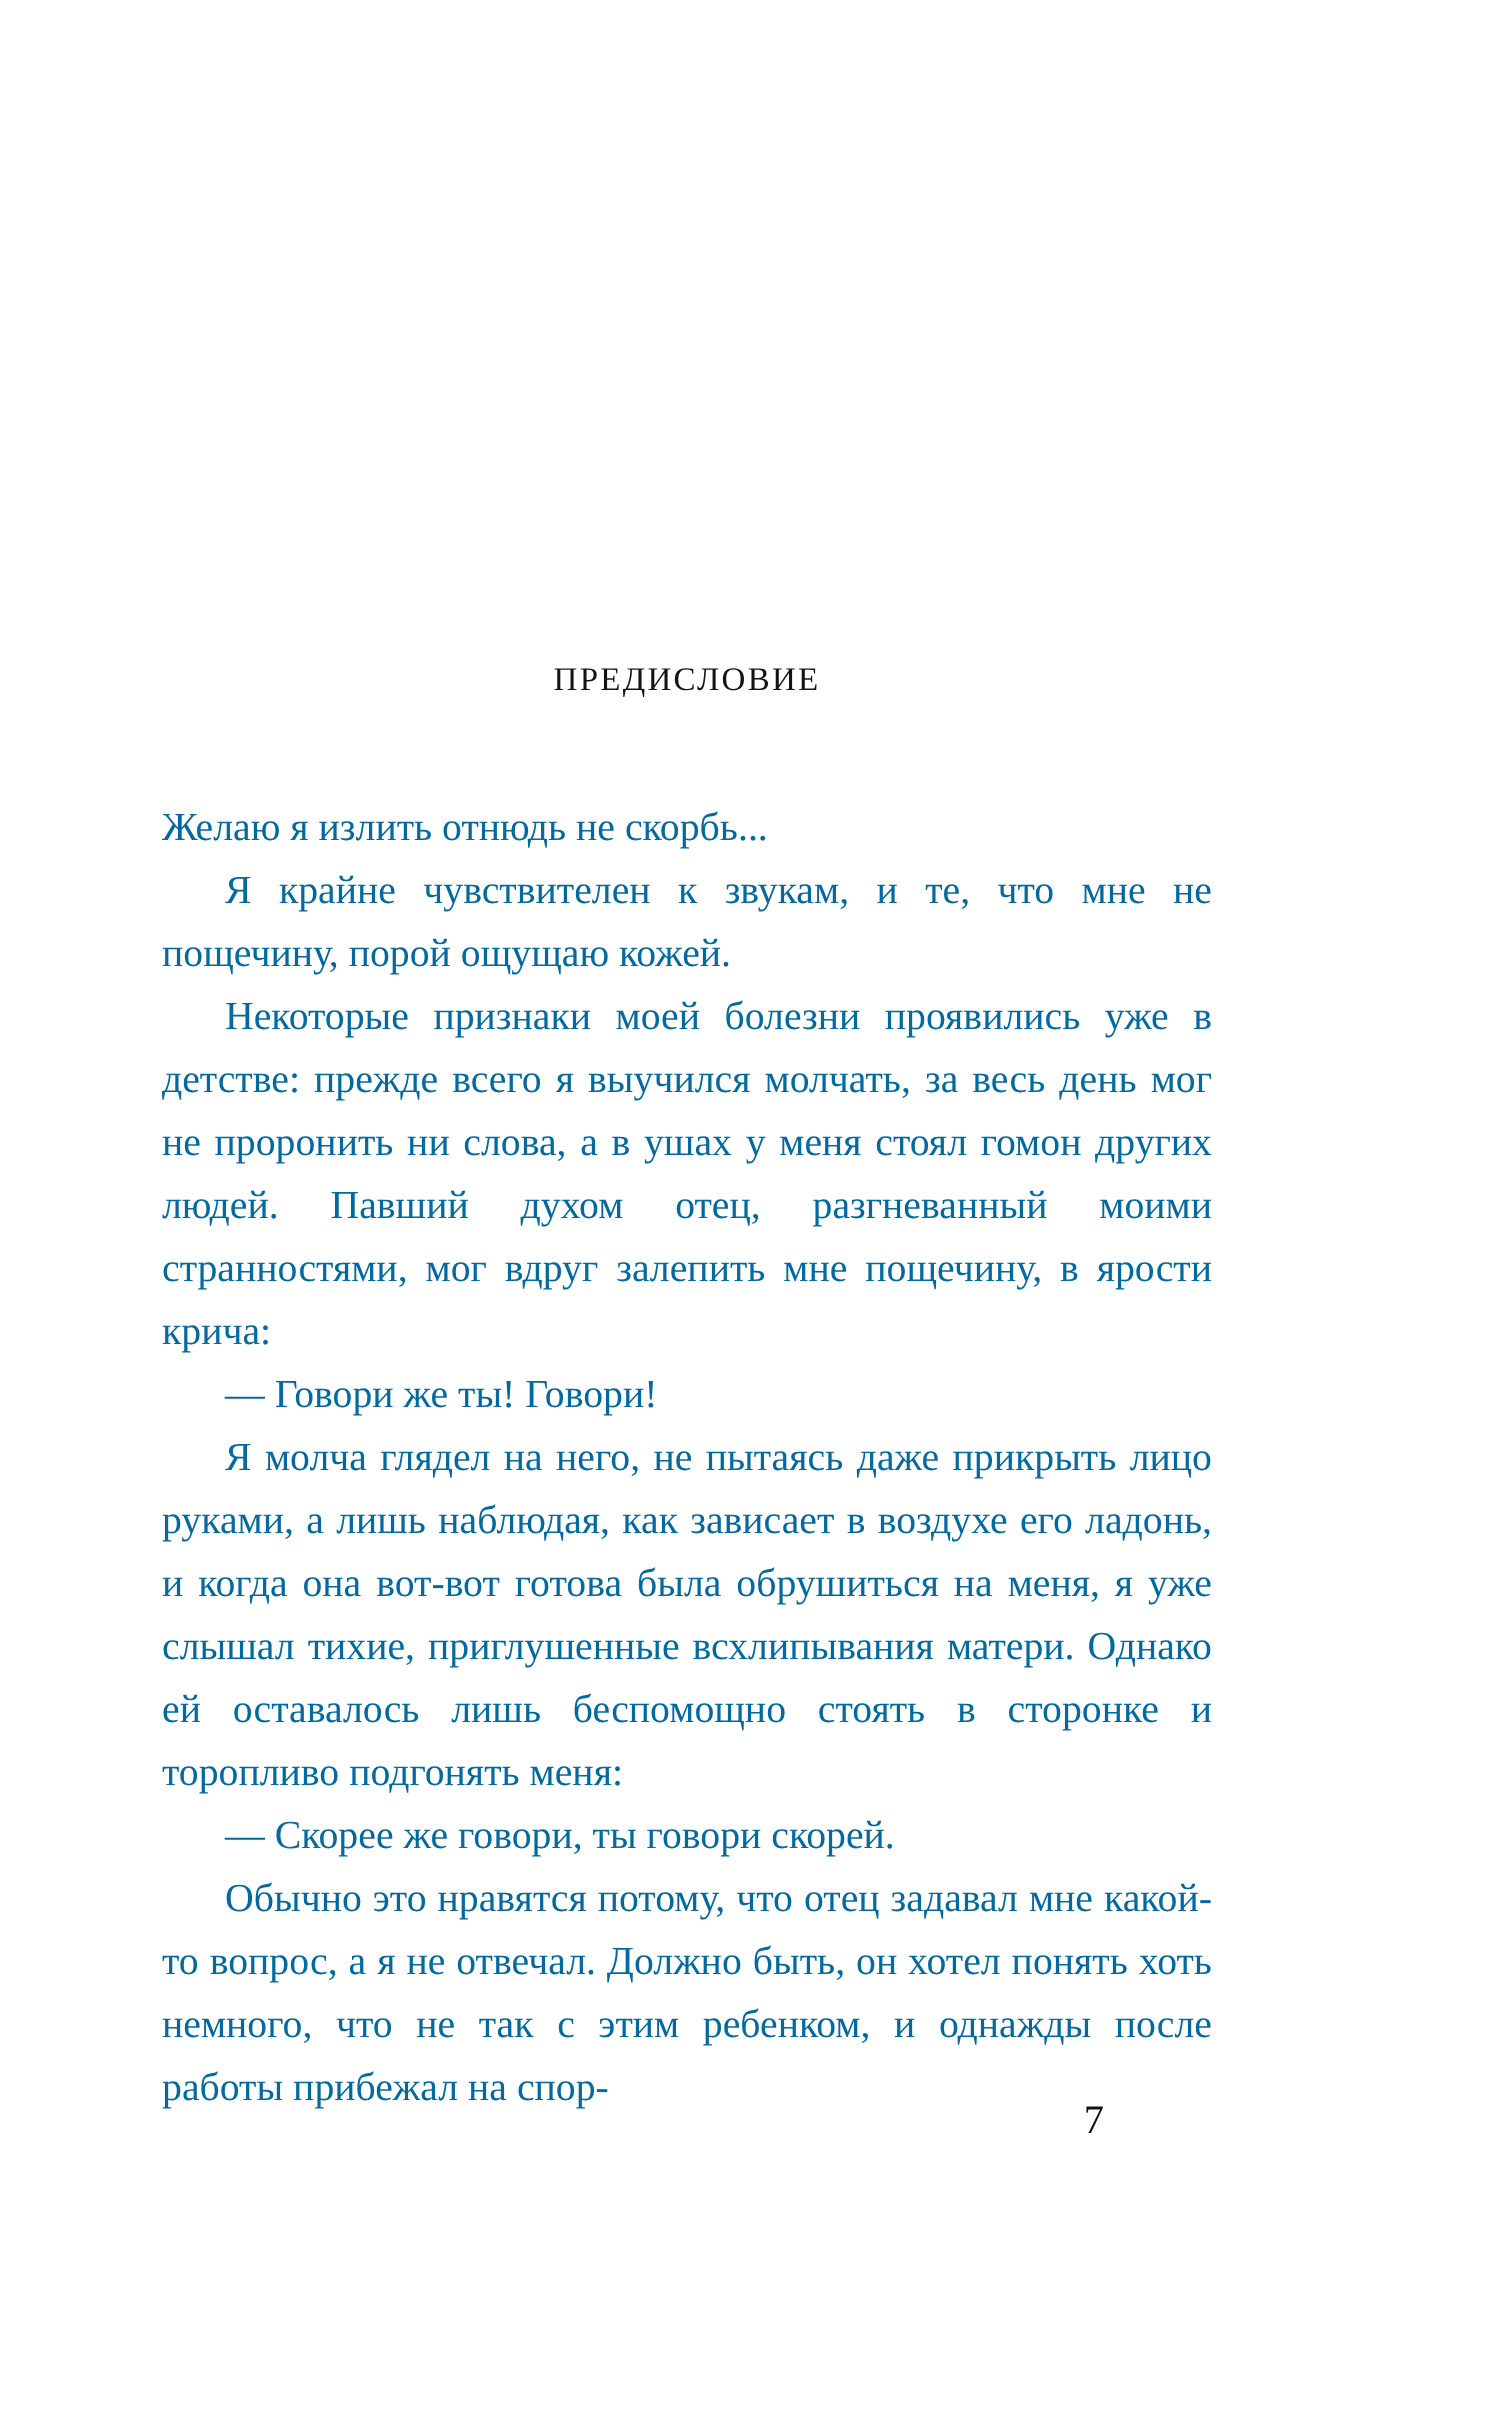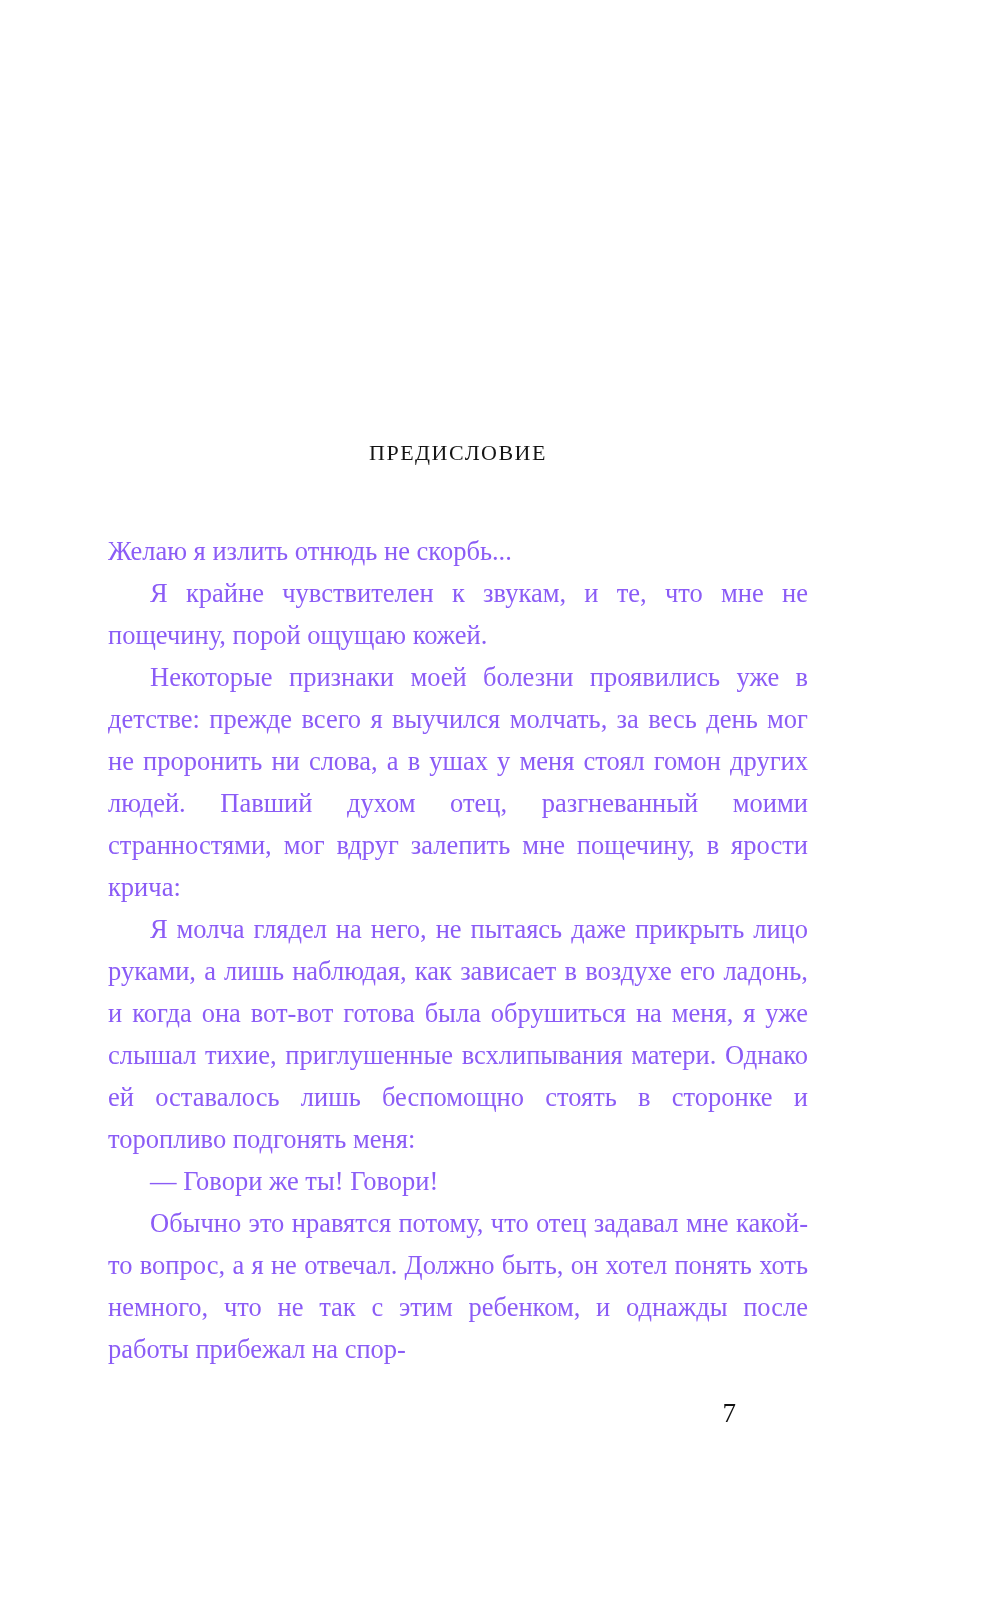--- a/index.html
+++ b/index.html
@@ -42,21 +42,21 @@
     color: #141414;
   }
   .chapter-title::first-letter {
     font-size: 31px;
   }
   .body-text {
     font-size: 26.5px;
     line-height: 42px;
     text-align: justify;
     text-justify: inter-word;
-    color: #8b5cf6;
+    color: #0369a1;
     hyphens: manual;
   }
   .body-text p {
     margin: 0;
     text-indent: 42px;
   }
   .body-text p.no-indent {
     text-indent: 0;
   }
   .body-text p.first-line-para {
@@ -78,22 +78,23 @@
 <div class="page">
 
   <div class="content">
 
     <h1 class="chapter-title">Предисловие</h1>
 
     <div class="body-text">
       <p class="no-indent">Желаю я излить отнюдь не скорбь...</p>
       <p class="first-line-para">Я крайне чувствителен к звукам, и те, что мне не пощечину, порой ощущаю кожей.</p>
       <p>Некоторые признаки моей болезни проявились уже в детстве: прежде всего я выучился молчать, за весь день мог не проронить ни слова, а в ушах у меня стоял гомон других людей. Павший духом отец, разгневанный моими странностями, мог вдруг залепить мне пощечину, в ярости крича:</p>
+      <p>— Говори же ты! Говори!</p>
       <p>Я молча глядел на него, не пытаясь даже прикрыть лицо руками, а лишь наблюдая, как зависает в воздухе его ладонь, и когда она вот-вот готова была обрушиться на меня, я уже слышал тихие, приглушенные всхлипывания матери. Однако ей оставалось лишь беспомощно стоять в сторонке и торопливо подгонять меня:</p>
-      <p>— Говори же ты! Говори!</p>
+      <p>— Скорее же говори, ты говори скорей.</p>
       <p>Обычно это нравятся потому, что отец задавал мне какой-то вопрос, а я не отвечал. Должно быть, он хотел понять хоть немного, что не так с этим ребенком, и однажды после работы прибежал на спор-</p>
     </div>
 
   </div>
 
   <div class="folio">7</div>
 
 </div>
 
 </body></html>

